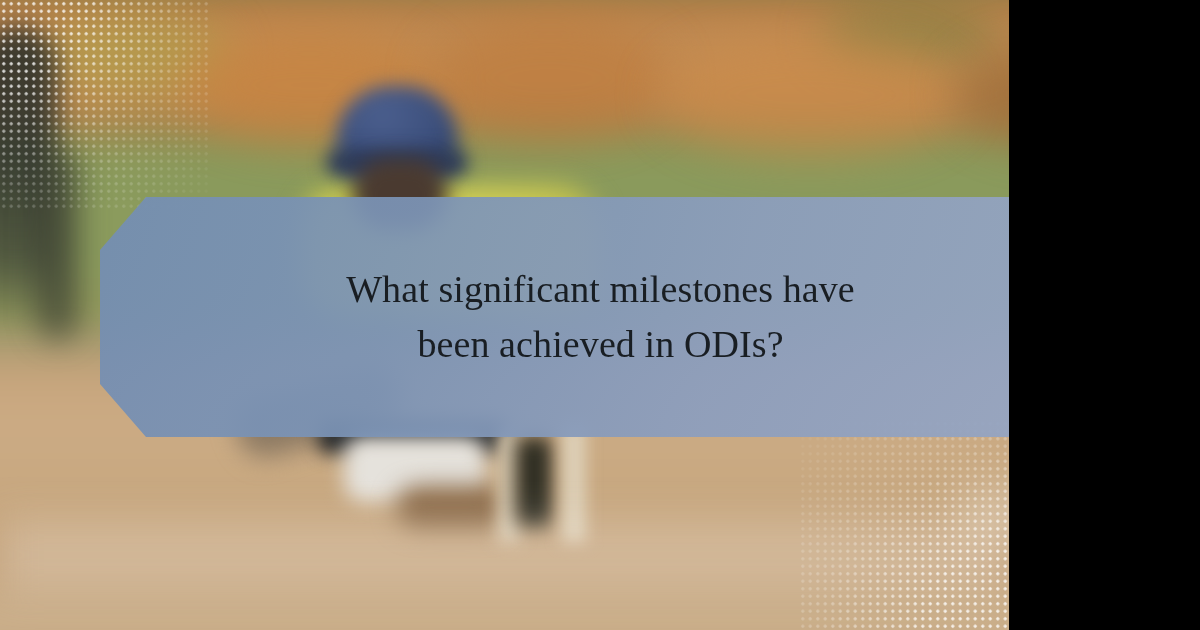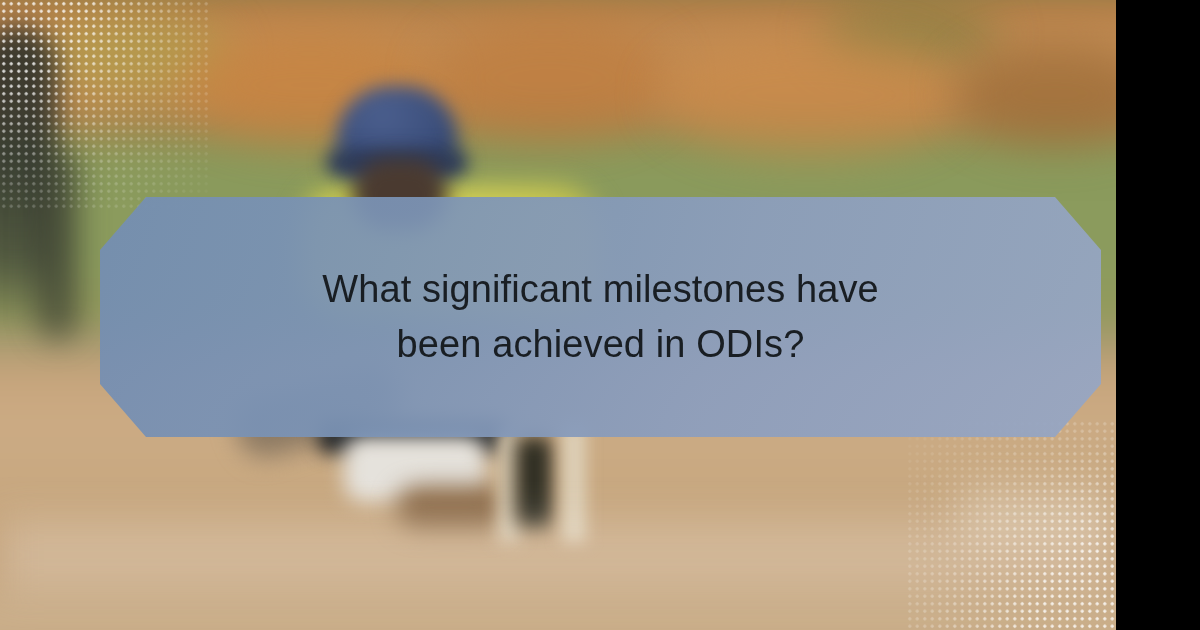--- a/index.html
+++ b/index.html
@@ -5,24 +5,24 @@
 <style>
   html, body {
     margin: 0;
     padding: 0;
     background: #000;
   }
   * { box-sizing: border-box; }
 
   #stage {
     position: relative;
-    width: 1116px;
+    width: 1009px;
     height: 630px;
     overflow: hidden;
-    font-family: Liberation Sans, sans-serif;
+    font-family: Liberation Serif, serif;
   }
 
   
   .photo {
     position: absolute;
     inset: 0;
     overflow: hidden;
   }
 
   

